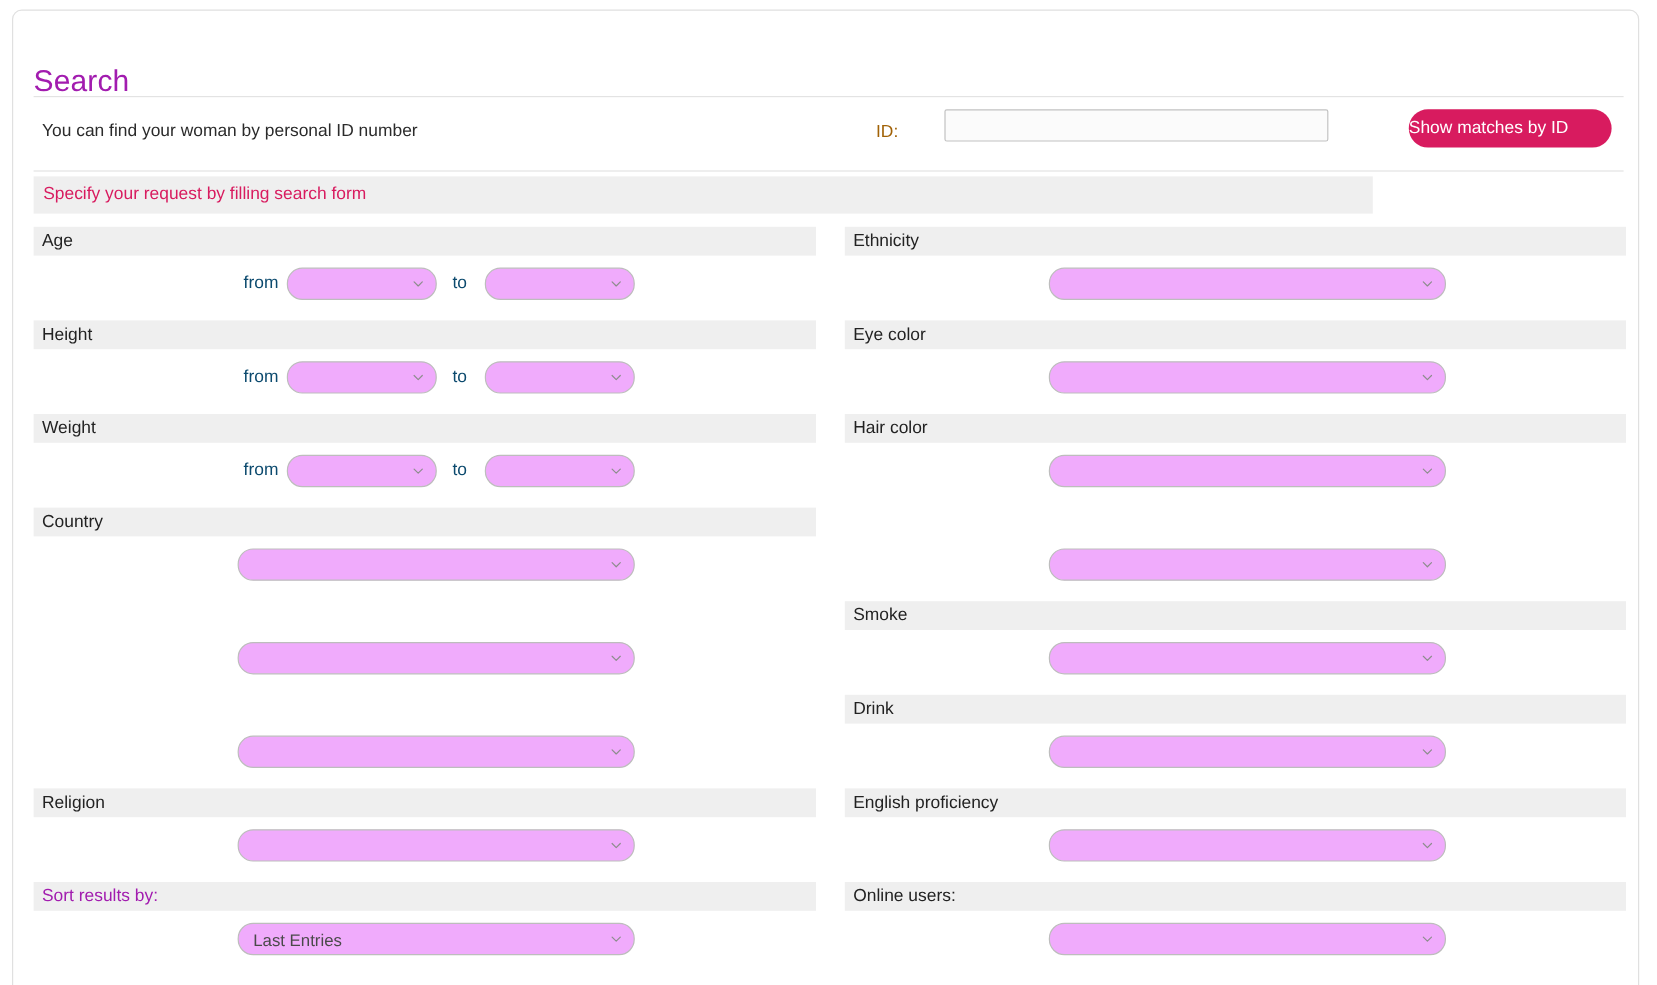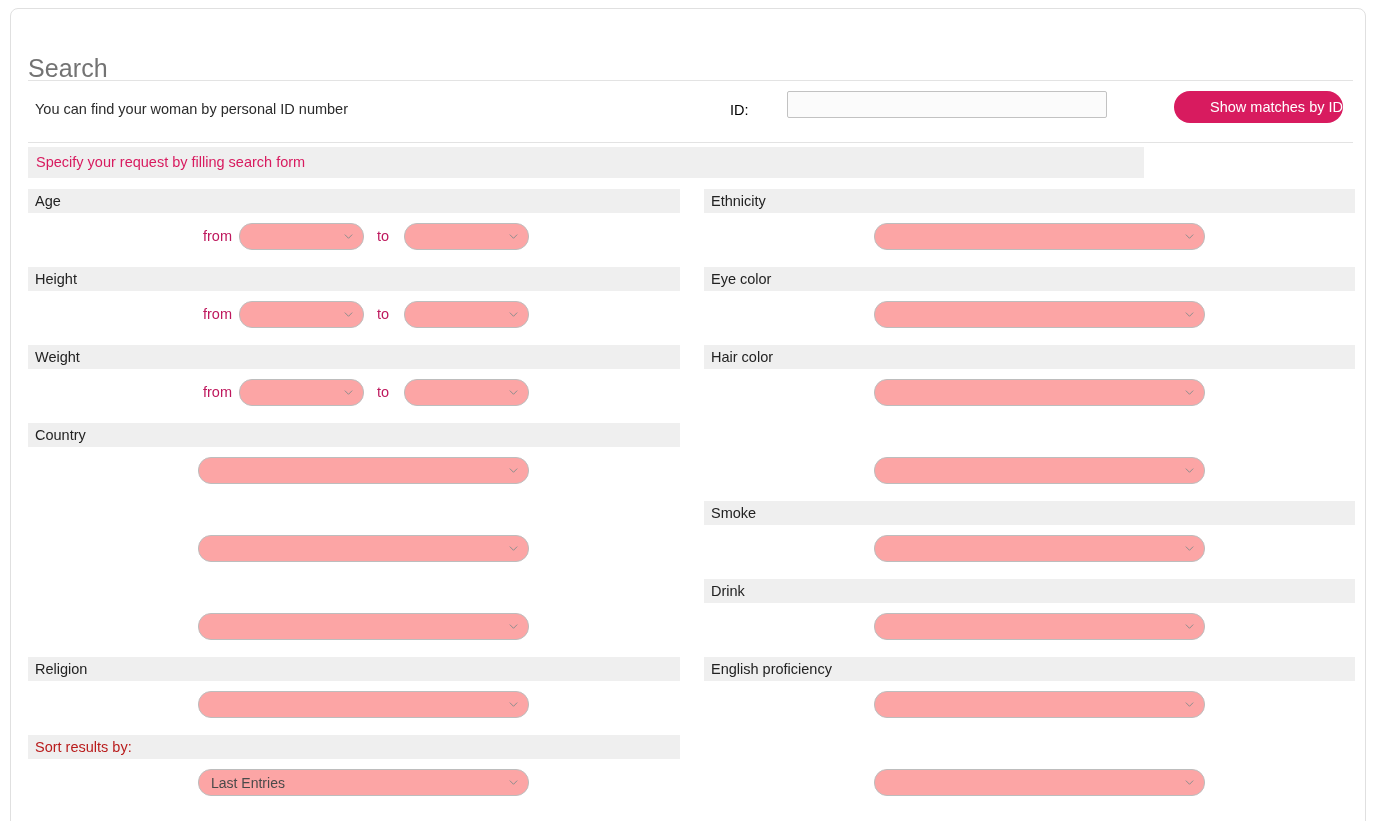--- a/index.html
+++ b/index.html
@@ -25,21 +25,21 @@
     border-radius: 8px;
     overflow: hidden;
   }
 
   
   .page-title {
     position: absolute;
     left: 17px;
     top: 30px;
     font-size: 25px;
-    color: #737373;
+    color: #a21caf;
     font-weight: normal;
     letter-spacing: 0.1px;
     line-height: 1;
   }
   .rule {
     position: absolute;
     left: 17px;
     width: 1325px;
     height: 1px;
     background: #e3e3e3;
@@ -54,21 +54,21 @@
     top: 92px;
     font-size: 14.5px;
     color: #2b2b2b;
     text-align: center;
   }
   .id-label {
     position: absolute;
     left: 719px;
     top: 93px;
     font-size: 14.5px;
-    color: #000000;
+    color: #a16207;
   }
   .id-input {
     position: absolute;
     left: 776px;
     top: 82px;
     width: 320px;
     height: 27px;
     border: 1px solid #c2c2c2;
     border-radius: 2px;
     background: #fbfbfb;
@@ -86,21 +86,21 @@
     height: 32px;
     background: #d81b5f;
     color: #ffffff;
     border: none;
     border-radius: 16px;
     font-family: "Liberation Sans", sans-serif;
     font-size: 14.5px;
     cursor: pointer;
     padding: 0;
     line-height: 32px;
-    text-align: right;
+    text-align: left;
   }
 
   
   .notice {
     position: absolute;
     left: 17px;
     top: 138px;
     width: 1116px;
     height: 31px;
     background: #efefef;
@@ -129,38 +129,38 @@
   }
   .field .bar-label {
     position: absolute;
     left: 7px;
     top: 3px;
     font-size: 14.5px;
     color: #222222;
     line-height: 18px;
     white-space: nowrap;
   }
-  .field.muted .bar-label { color: #b91c1c; }
+  .field.muted .bar-label { color: #a21caf; }
 
   .ctrl-row {
     position: absolute;
     top: 34px;
     left: 0;
     width: 100%;
     height: 30px;
   }
 
   
   select.sel {
     -webkit-appearance: none;
     -moz-appearance: none;
     appearance: none;
     border: 1px solid #bdbdbd;
     border-radius: 13px;
-    background: #fca5a5;
+    background: #f0abfc;
     height: 27px;
     font-family: "Liberation Sans", sans-serif;
     font-size: 14px;
     color: #4a4a4a;
     padding: 0 24px 0 12px;
     outline: none;
     cursor: pointer;
   }
   .sel-wrap { position: absolute; }
   .sel-wrap .chev {
@@ -175,21 +175,21 @@
 
   
   .sel-wide.sel-wrap { left: 170px; width: 331px; }
   .sel-wide select.sel { width: 331px; }
 
   .right .sel-wide.sel-wrap { left: 170px; width: 331px; }
 
   .rangelbl {
     position: absolute;
     font-size: 14.5px;
-    color: #be185d;
+    color: #0c4a6e;
     top: 5px;
   }
   #lbl-from-0, #lbl-from-1, #lbl-from-2 { left: 175px; }
   #lbl-to-0,   #lbl-to-1,   #lbl-to-2   { left: 349px; }
 
   .sel-from.sel-wrap { left: 211px; width: 125px; }
   .sel-from select.sel { width: 125px; }
   .sel-to.sel-wrap   { left: 376px; width: 125px; }
   .sel-to select.sel { width: 125px; }
 </style>
@@ -402,20 +402,23 @@
         </div>
         <div class="ctrl-row">
           <div class="sel-wrap sel-wide"><select class="sel"><option></option></select><span class="chev">
               <svg viewBox="0 0 10 10" width="9" height="9" aria-hidden="true">
                 <path d="M1.2 3.2 L5 7 L8.8 3.2" fill="none" stroke="#8d8d8d" stroke-width="1.1" stroke-linecap="round" stroke-linejoin="round"></path>
               </svg>
             </span></div>
         </div>
       </div>
       <div class="field">
+        <div class="bar">
+          <div class="bar-label">Online users:</div>
+        </div>
         <div class="ctrl-row">
           <div class="sel-wrap sel-wide"><select class="sel"><option></option></select><span class="chev">
               <svg viewBox="0 0 10 10" width="9" height="9" aria-hidden="true">
                 <path d="M1.2 3.2 L5 7 L8.8 3.2" fill="none" stroke="#8d8d8d" stroke-width="1.1" stroke-linecap="round" stroke-linejoin="round"></path>
               </svg>
             </span></div>
         </div>
       </div>
     </div>
 

